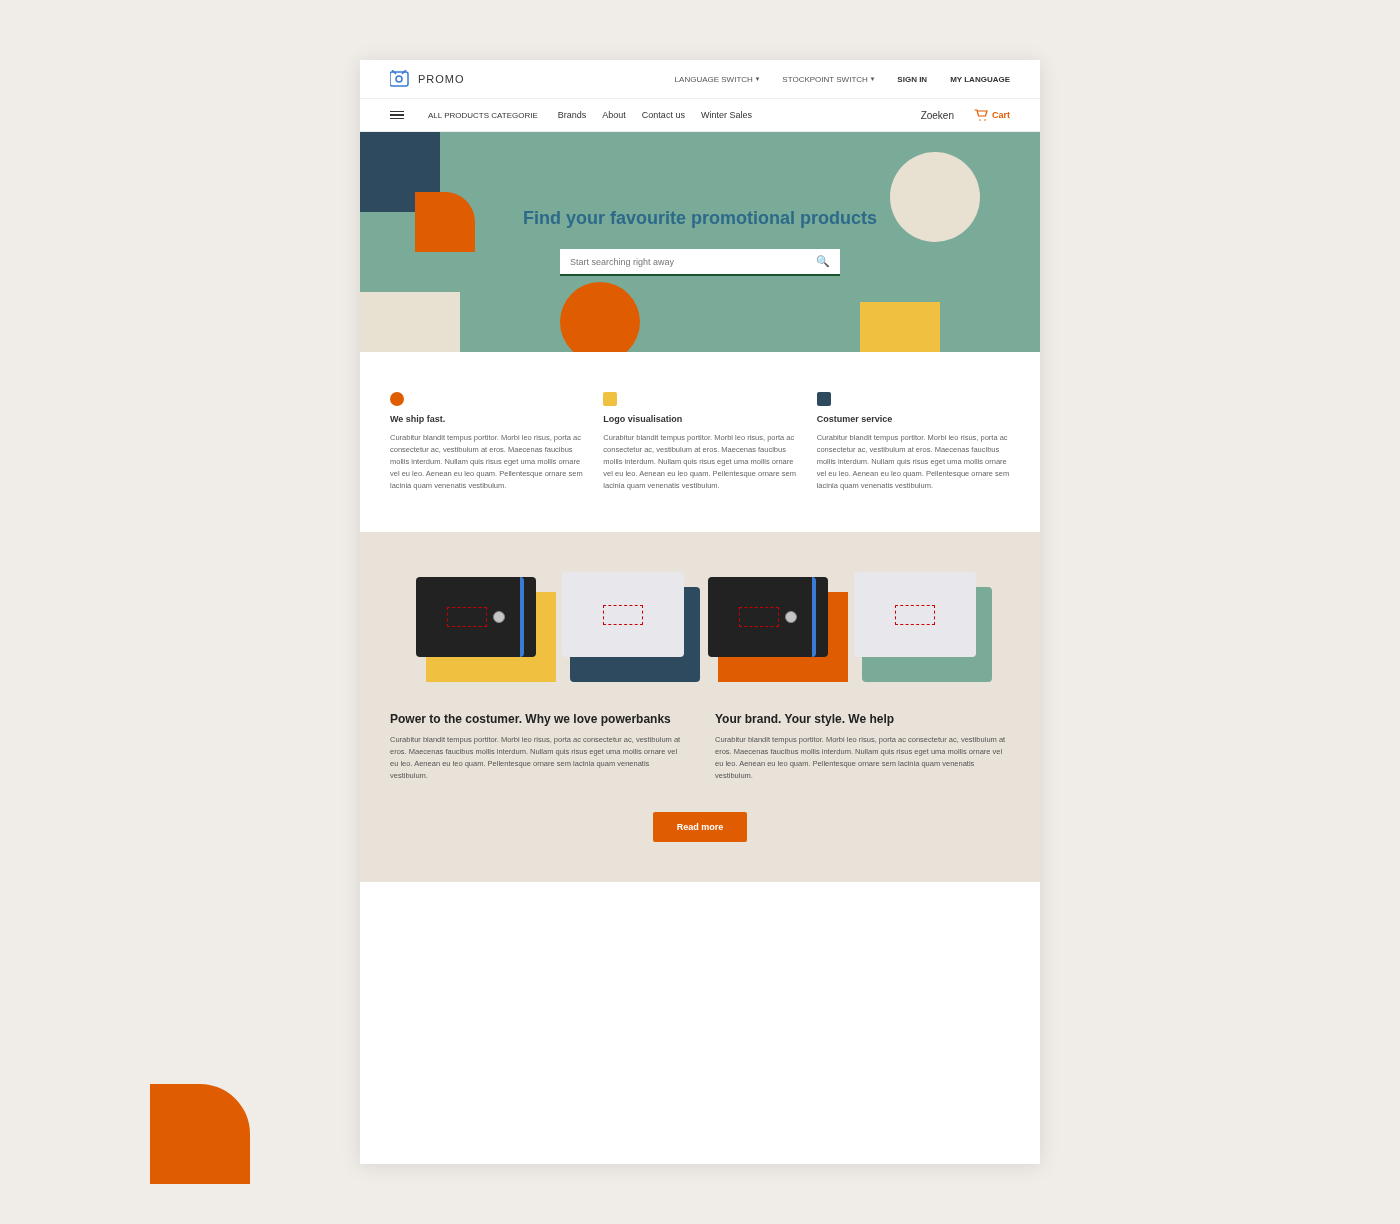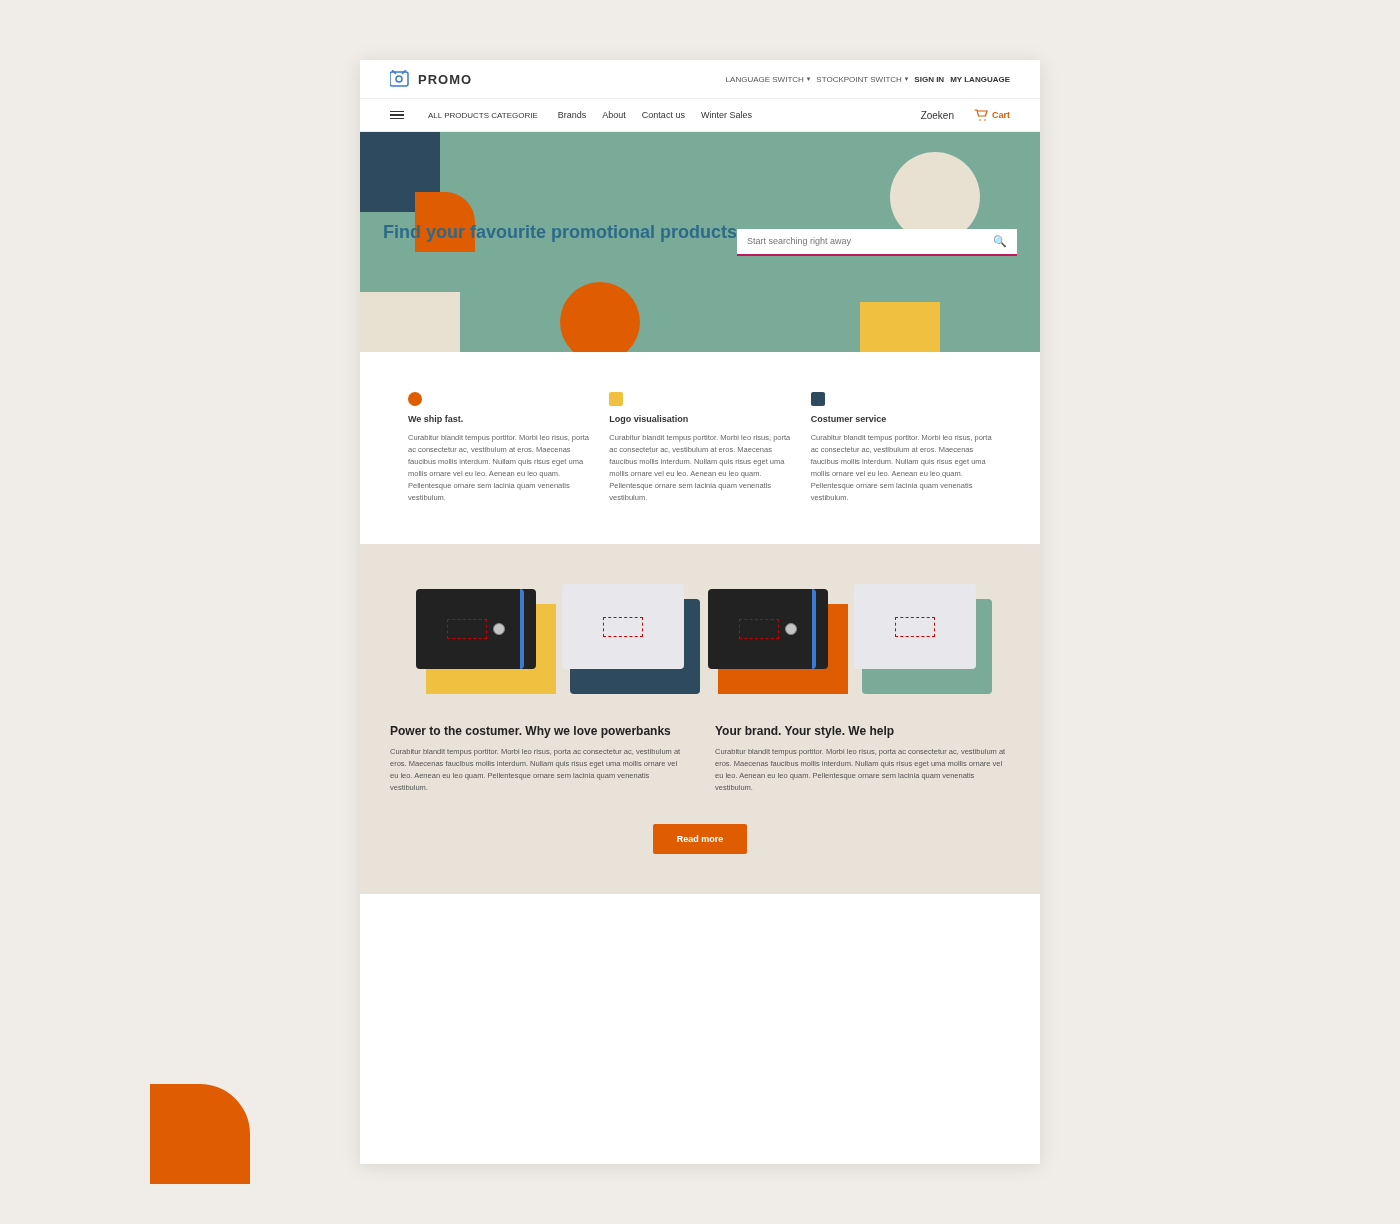--- a/index.html
+++ b/index.html
@@ -30,29 +30,29 @@
     }
     .logo-area {
       display: flex;
       align-items: center;
       gap: 6px;
     }
     .logo-icon {
       color: #3a7bd5;
     }
     .logo-text {
-      font-weight: bold;
-      font-size: 13px;
+      font-weight: normal;
+      font-size: 11px;
       color: #333;
       letter-spacing: 1px;
     }
     .top-bar-right {
       display: flex;
       align-items: center;
-      gap: 6px;
+      gap: 23px;
       font-size: 8px;
       color: #555;
     }
     .top-bar-right .dropdown {
       display: flex;
       align-items: center;
       gap: 3px;
       cursor: pointer;
     }
     .top-bar-right .dropdown::after {
@@ -125,21 +125,21 @@
       height: 12px;
     }
 
     
     .hero {
       background: #7aab99;
       position: relative;
       height: 220px;
       overflow: hidden;
       display: flex;
-      flex-direction: row;
+      flex-direction: column;
       align-items: center;
       justify-content: center;
     }
     .hero-dark-rect {
       position: absolute;
       top: 0;
       left: 0;
       width: 80px;
       height: 80px;
       background: #2d4a5e;
@@ -193,21 +193,21 @@
       font-weight: bold;
       margin-bottom: 20px;
       text-align: center;
       z-index: 2;
       position: relative;
     }
     .hero-search-bar {
       display: flex;
       align-items: center;
       background: #fff;
-      border-bottom: 2px solid #be185d;
+      border-bottom: 2px solid #14532d;
       width: 280px;
       padding: 6px 10px;
       z-index: 2;
       position: relative;
     }
     .hero-search-input {
       flex: 1;
       border: none;
       outline: none;
       font-size: 9px;
@@ -217,21 +217,21 @@
     .hero-search-btn {
       background: none;
       border: none;
       cursor: pointer;
       color: #555;
       font-size: 11px;
     }
 
     
     .features {
-      padding: 40px 48px;
+      padding: 40px 30px;
       display: flex;
       gap: 20px;
       background: #fff;
     }
     .feature-item {
       flex: 1;
     }
     .feature-icon {
       width: 14px;
       height: 14px;

